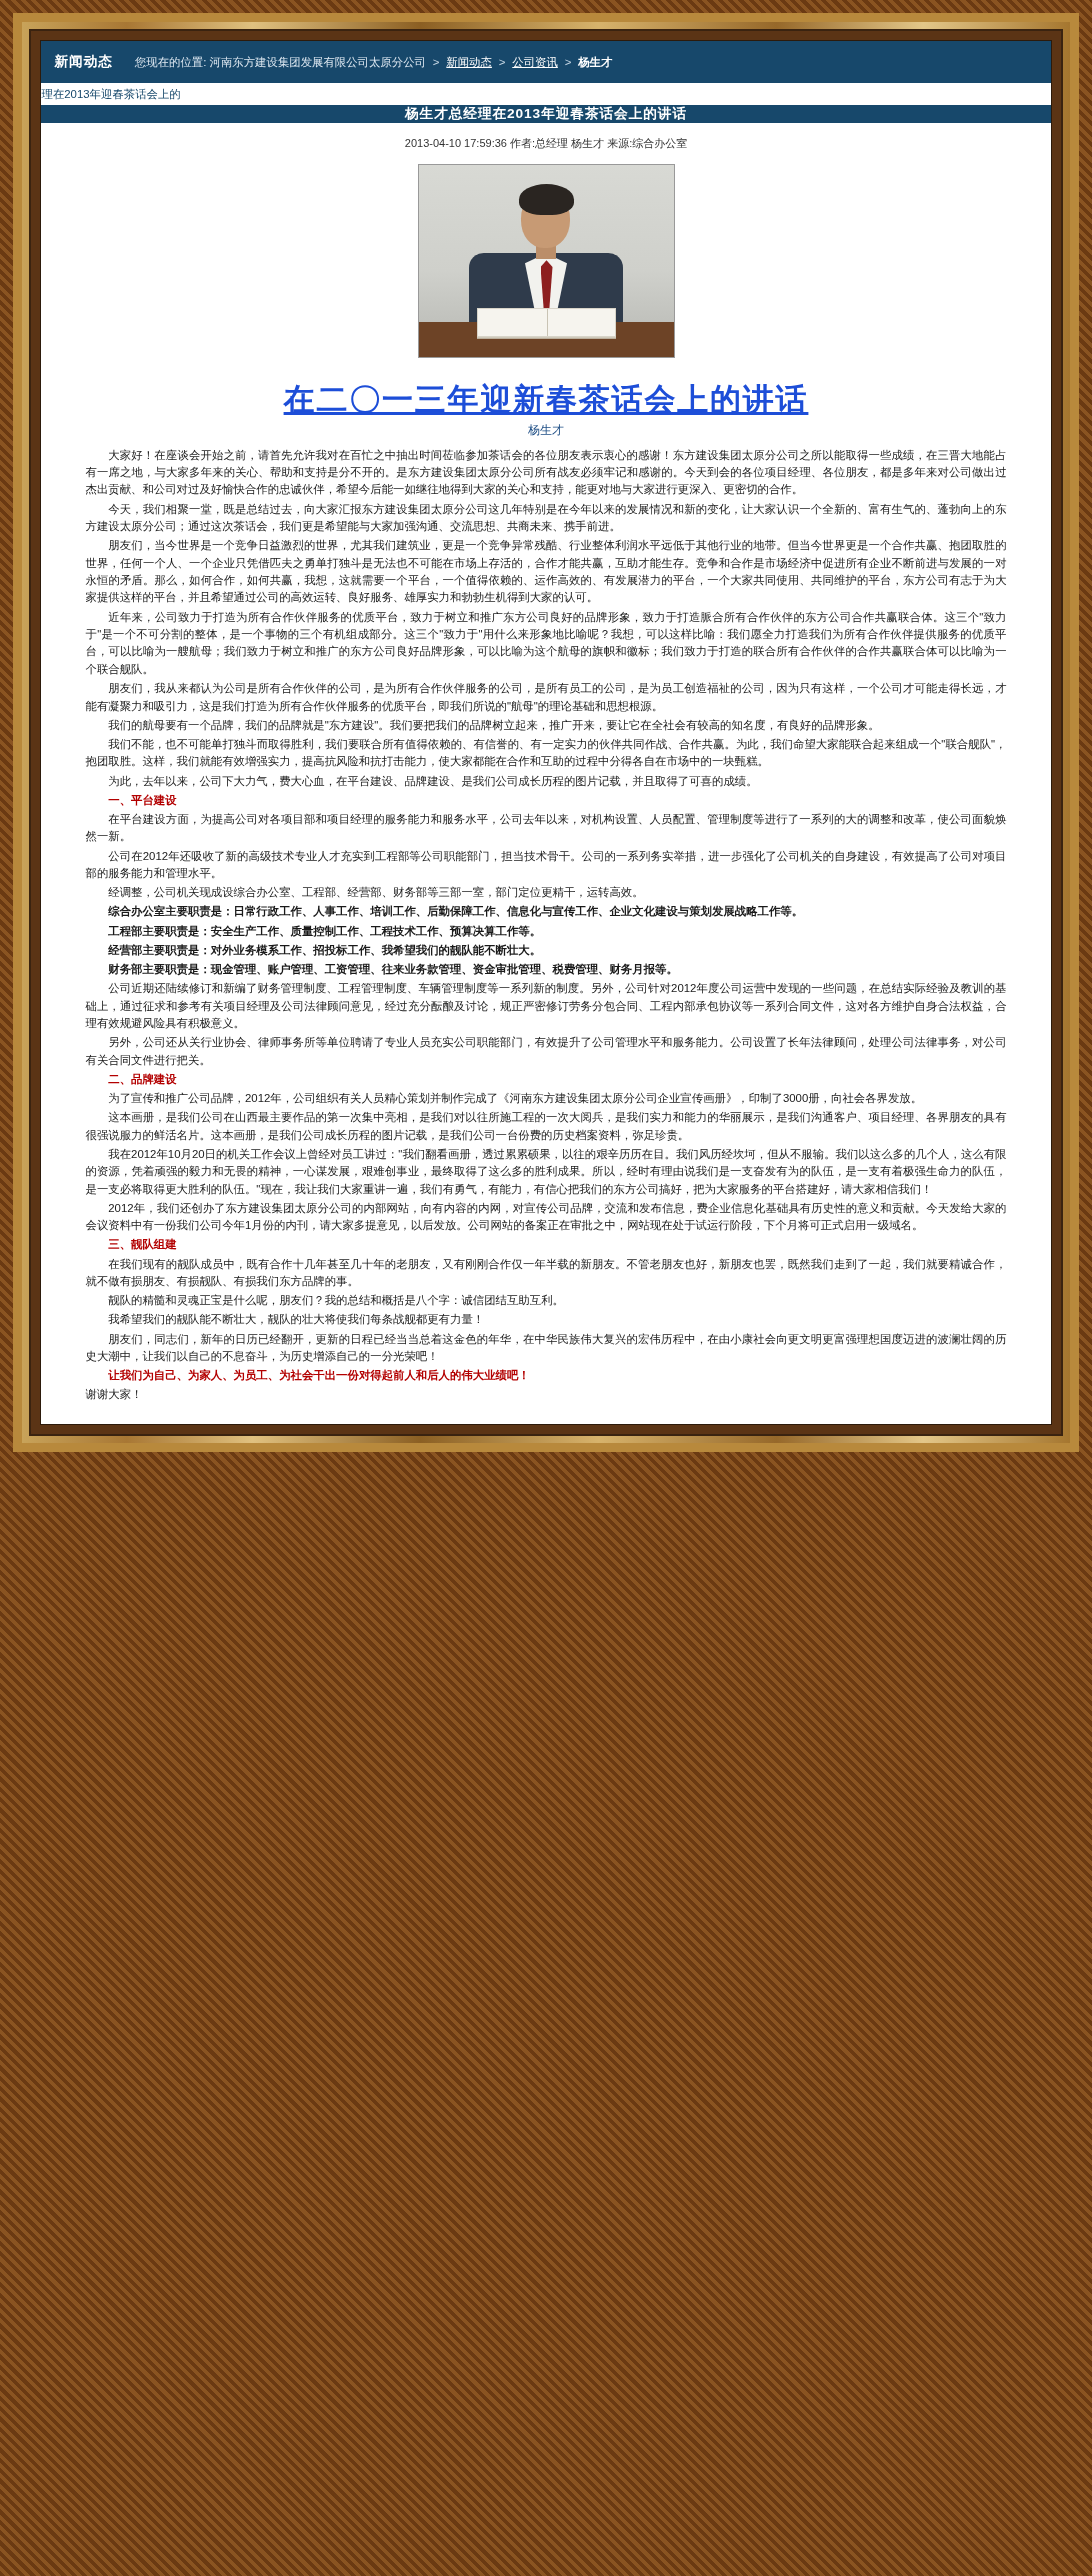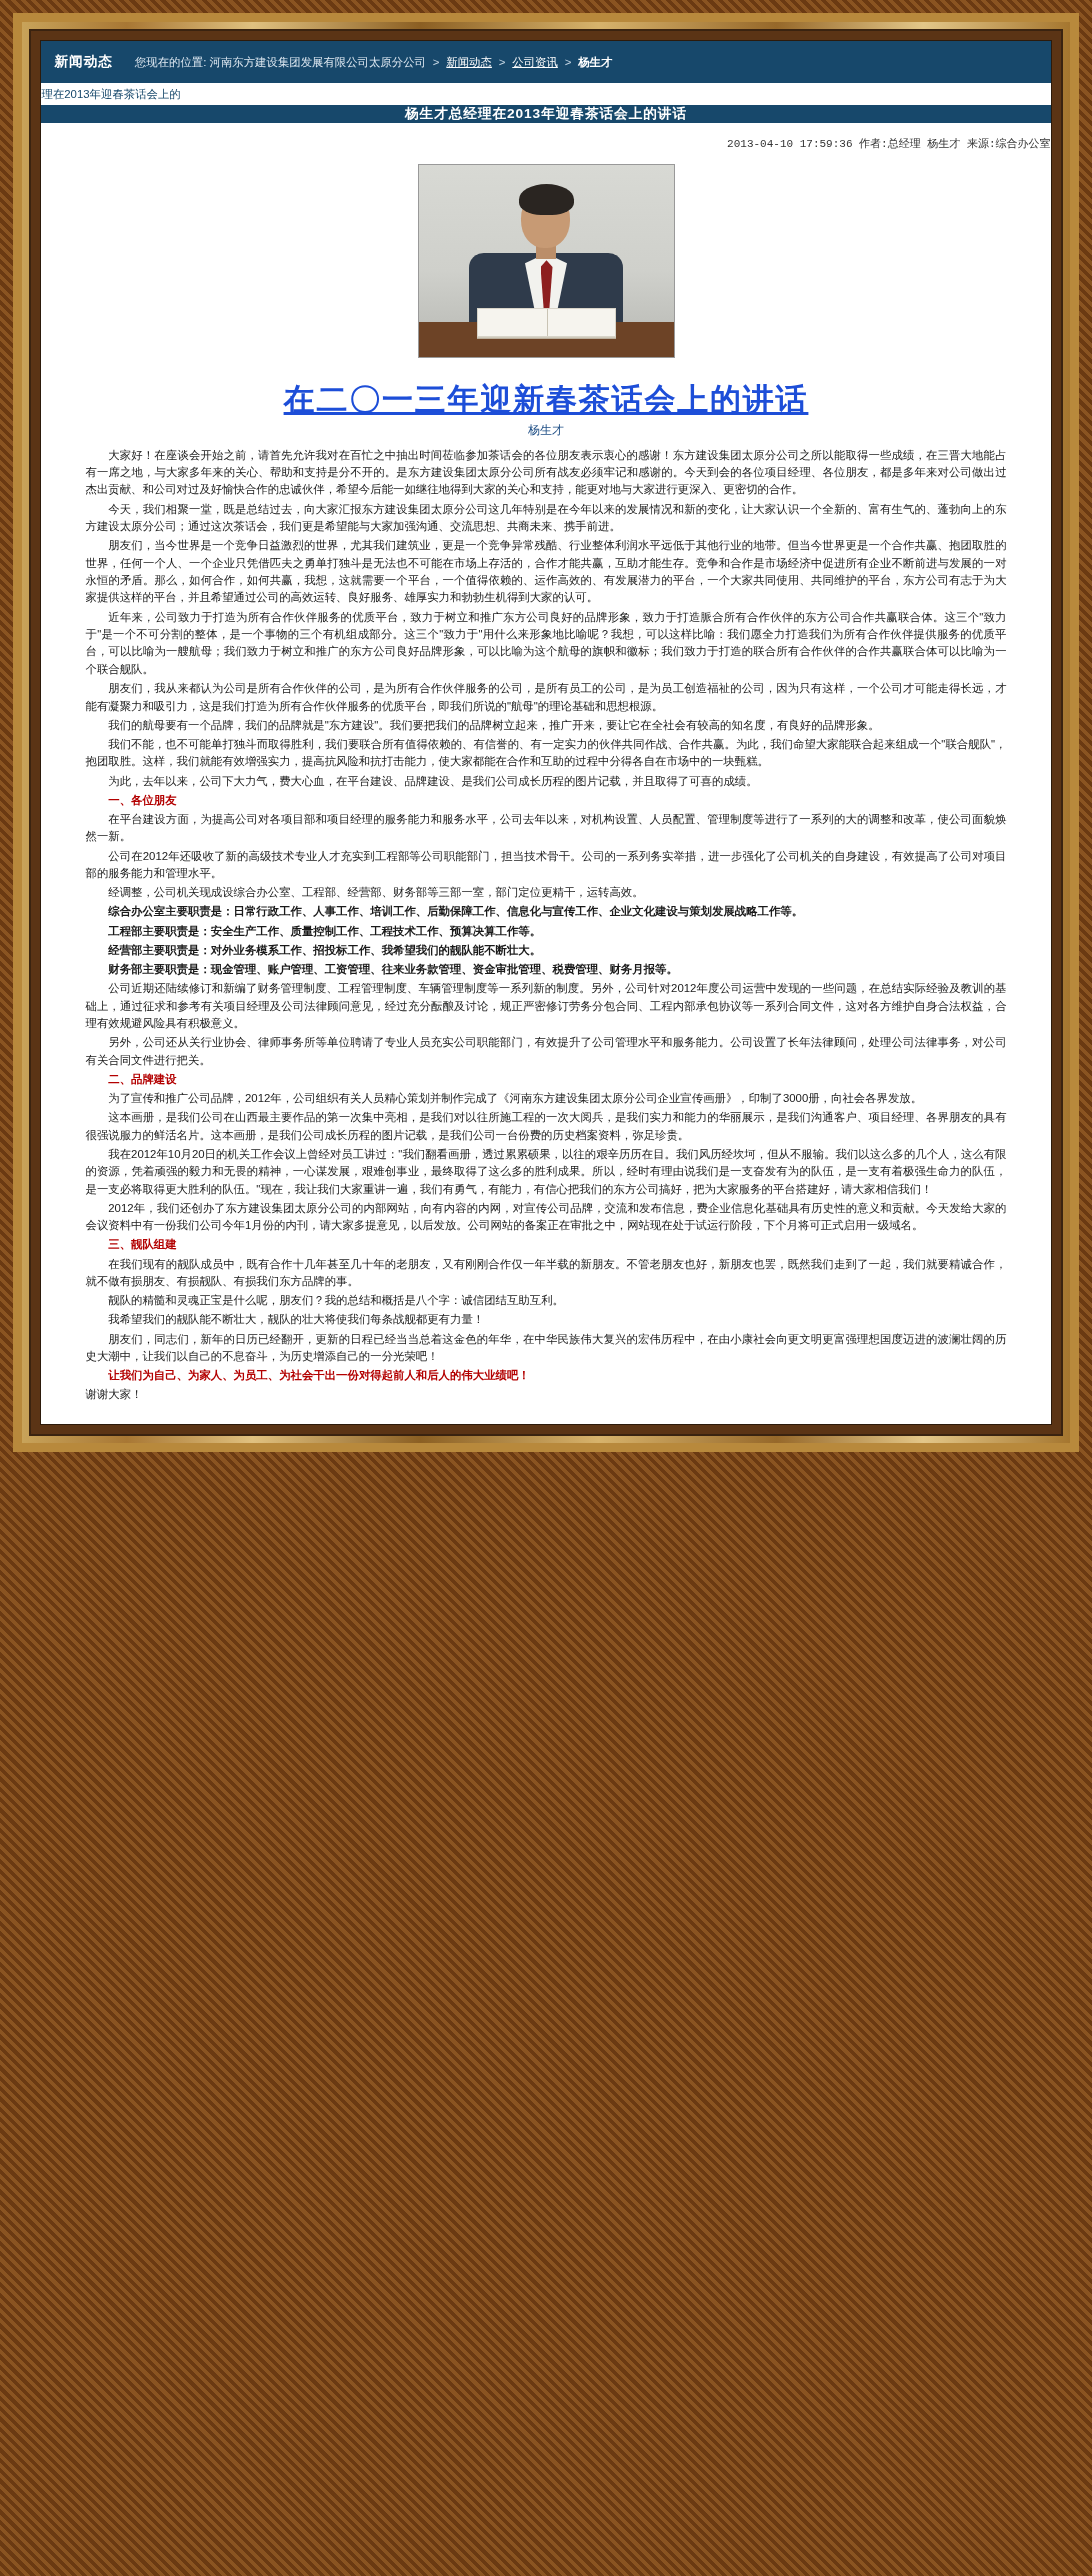--- a/index.html
+++ b/index.html
@@ -77,25 +77,24 @@
   .art-head{
     background:#17486b;
     color:#ffffff;
     text-align:center;
     font-size:13.7px;
     font-weight:bold;
     padding:0 0;
     letter-spacing:0.9px;
   }
   .art-meta{
-    text-align:right;
+    text-align:center;
     font-size:11px;
     color:#333333;
     padding:13px 0 9.2px 0;
-    font-family:Liberation Mono, monospace;
   }
   .photo-wrap{text-align:center;padding:3.7px 0 5.5px 0;}
   .photo{
     width:255px;height:192px;
     margin:0 auto;
     border:0.9px solid #999;
     background:
       linear-gradient(180deg,#cfd2cf 0%,#c3c6c3 42%,#b9bcb9 43%,#a9aca9 100%);
     position:relative;
     overflow:hidden;
@@ -190,21 +189,21 @@
 
       <div class="body-text">
               <p>大家好！在座谈会开始之前，请首先允许我对在百忙之中抽出时间莅临参加茶话会的各位朋友表示衷心的感谢！东方建设集团太原分公司之所以能取得一些成绩，在三晋大地能占有一席之地，与大家多年来的关心、帮助和支持是分不开的。是东方建设集团太原分公司所有战友必须牢记和感谢的。今天到会的各位项目经理、各位朋友，都是多年来对公司做出过杰出贡献、和公司对过及好愉快合作的忠诚伙伴，希望今后能一如继往地得到大家的关心和支持，能更对地与大家进行更深入、更密切的合作。</p>
               <p>今天，我们相聚一堂，既是总结过去，向大家汇报东方建设集团太原分公司这几年特别是在今年以来的发展情况和新的变化，让大家认识一个全新的、富有生气的、蓬勃向上的东方建设太原分公司；通过这次茶话会，我们更是希望能与大家加强沟通、交流思想、共商未来、携手前进。</p>
               <p>朋友们，当今世界是一个竞争日益激烈的世界，尤其我们建筑业，更是一个竞争异常残酷、行业整体利润水平远低于其他行业的地带。但当今世界更是一个合作共赢、抱团取胜的世界，任何一个人、一个企业只凭借匹夫之勇单打独斗是无法也不可能在市场上存活的，合作才能共赢，互助才能生存。竞争和合作是市场经济中促进所有企业不断前进与发展的一对永恒的矛盾。那么，如何合作，如何共赢，我想，这就需要一个平台，一个值得依赖的、运作高效的、有发展潜力的平台，一个大家共同使用、共同维护的平台，东方公司有志于为大家提供这样的平台，并且希望通过公司的高效运转、良好服务、雄厚实力和勃勃生机得到大家的认可。</p>
               <p>近年来，公司致力于打造为所有合作伙伴服务的优质平台，致力于树立和推广东方公司良好的品牌形象，致力于打造脈合所有合作伙伴的东方公司合作共赢联合体。这三个"致力于"是一个不可分割的整体，是一个事物的三个有机组成部分。这三个"致力于"用什么来形象地比喻呢？我想，可以这样比喻：我们愿全力打造我们为所有合作伙伴提供服务的优质平台，可以比喻为一艘航母；我们致力于树立和推广的东方公司良好品牌形象，可以比喻为这个航母的旗帜和徽标；我们致力于打造的联合所有合作伙伴的合作共赢联合体可以比喻为一个联合舰队。</p>
               <p>朋友们，我从来都认为公司是所有合作伙伴的公司，是为所有合作伙伴服务的公司，是所有员工的公司，是为员工创造福祉的公司，因为只有这样，一个公司才可能走得长远，才能有凝聚力和吸引力，这是我们打造为所有合作伙伴服务的优质平台，即我们所说的"航母"的理论基础和思想根源。</p>
               <p>我们的航母要有一个品牌，我们的品牌就是"东方建设"。我们要把我们的品牌树立起来，推广开来，要让它在全社会有较高的知名度，有良好的品牌形象。</p>
               <p>我们不能，也不可能单打独斗而取得胜利，我们要联合所有值得依赖的、有信誉的、有一定实力的伙伴共同作战、合作共赢。为此，我们命望大家能联合起来组成一个"联合舰队"，抱团取胜。这样，我们就能有效增强实力，提高抗风险和抗打击能力，使大家都能在合作和互助的过程中分得各自在市场中的一块甄糕。</p>
               <p>为此，去年以来，公司下大力气，费大心血，在平台建设、品牌建设、是我们公司成长历程的图片记载，并且取得了可喜的成绩。</p>
-              <p class="sec">一、各位朋友</p>
+              <p class="sec">一、平台建设</p>
               <p>在平台建设方面，为提高公司对各项目部和项目经理的服务能力和服务水平，公司去年以来，对机构设置、人员配置、管理制度等进行了一系列的大的调整和改革，使公司面貌焕然一新。</p>
               <p>公司在2012年还吸收了新的高级技术专业人才充实到工程部等公司职能部门，担当技术骨干。公司的一系列务实举措，进一步强化了公司机关的自身建设，有效提高了公司对项目部的服务能力和管理水平。</p>
               <p>经调整，公司机关现成设综合办公室、工程部、经营部、财务部等三部一室，部门定位更精干，运转高效。</p>
               <p class="b">综合办公室主要职责是：日常行政工作、人事工作、培训工作、后勤保障工作、信息化与宣传工作、企业文化建设与策划发展战略工作等。</p>
               <p class="b">工程部主要职责是：安全生产工作、质量控制工作、工程技术工作、预算决算工作等。</p>
               <p class="b">经营部主要职责是：对外业务模系工作、招投标工作、我希望我们的靓队能不断壮大。</p>
               <p class="b">财务部主要职责是：现金管理、账户管理、工资管理、往来业务款管理、资金审批管理、税费管理、财务月报等。</p>
               <p>公司近期还陆续修订和新编了财务管理制度、工程管理制度、车辆管理制度等一系列新的制度。另外，公司针对2012年度公司运营中发现的一些问题，在总结实际经验及教训的基础上，通过征求和参考有关项目经理及公司法律顾问意见，经过充分酝酿及讨论，规正严密修订劳务分包合同、工程内部承包协议等一系列合同文件，这对各方维护自身合法权益，合理有效规避风险具有积极意义。</p>
               <p>另外，公司还从关行业协会、律师事务所等单位聘请了专业人员充实公司职能部门，有效提升了公司管理水平和服务能力。公司设置了长年法律顾问，处理公司法律事务，对公司有关合同文件进行把关。</p>
               <p class="sec">二、品牌建设</p>

